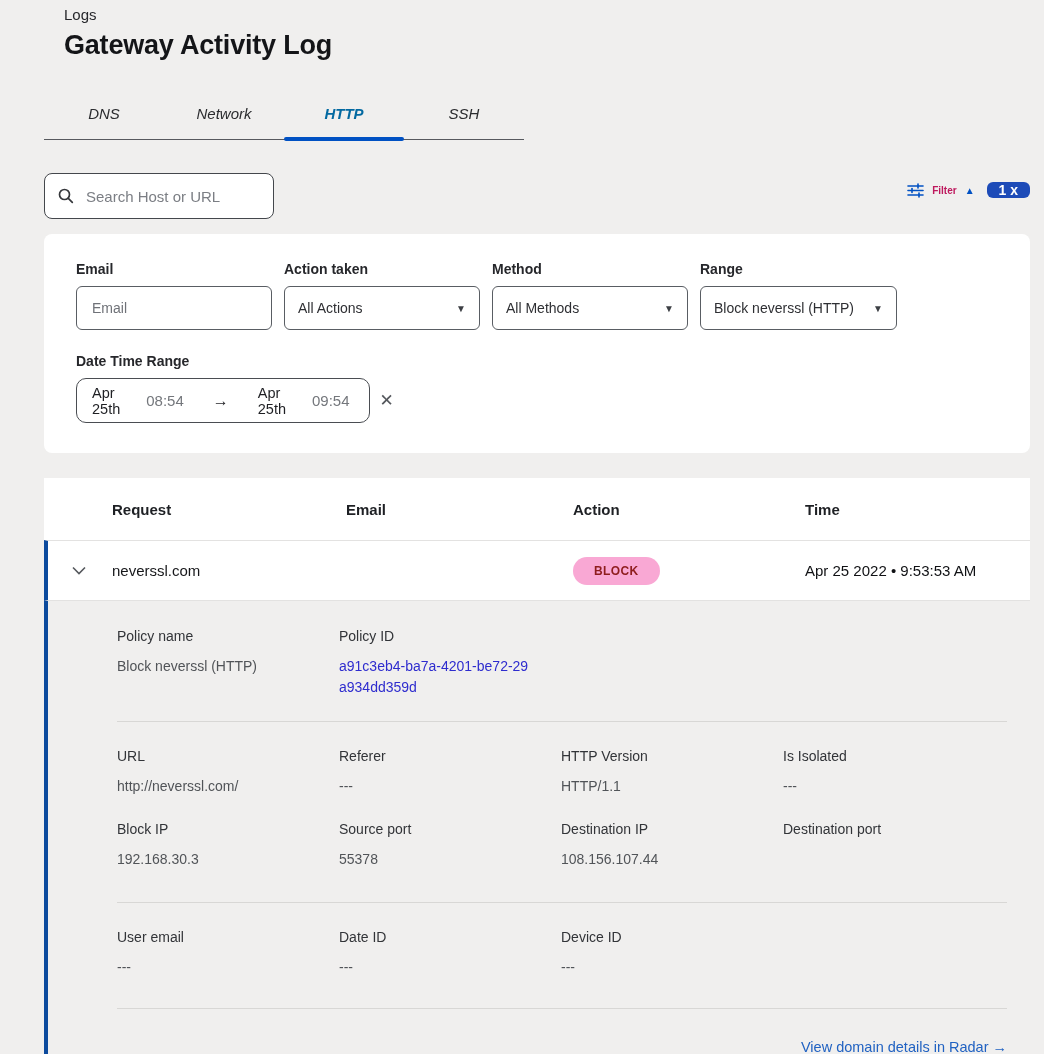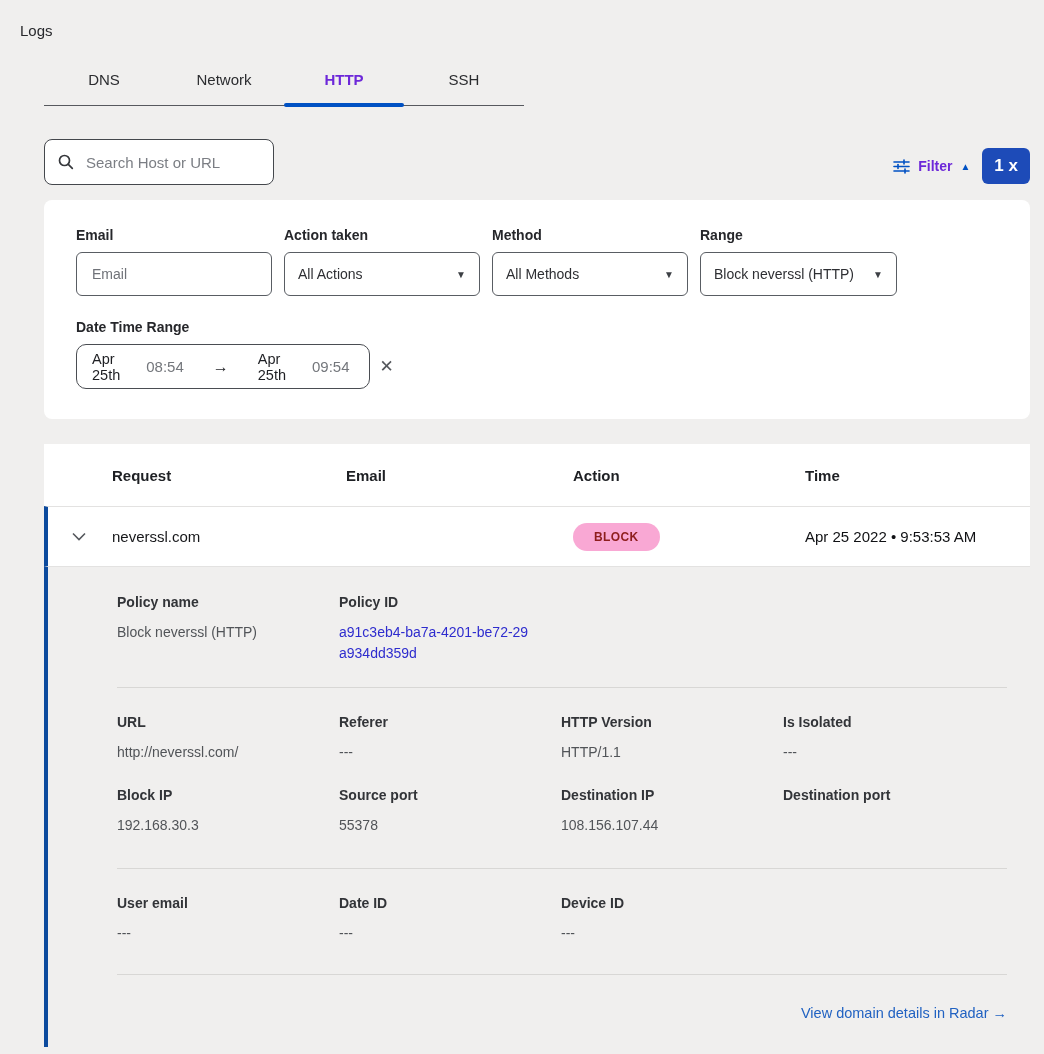--- a/index.html
+++ b/index.html
@@ -4,39 +4,39 @@
 <style>
   * { box-sizing: border-box; }
   html,body { margin:0; padding:0; }
   body {
     width:1044px; height:1054px; overflow:hidden;
     background:#f0efee; color:#1f2023;
     font-family:"Liberation Sans", sans-serif;
   }
 
   
-  .page-head { padding:6px 0 0 20px;margin-top:16px; }
+  .page-head { padding:6px 0 0 64px; }
   .breadcrumb { font-size:15px; color:#27282c; }
   .page-title { margin:7px 0 0; font-size:27px; font-weight:700; color:#141518; letter-spacing:-0.2px; }
 
   
-  .tabs { margin:24px 0 0 44px; width:480px; display:flex; border-bottom:1px solid #57595e; }
+  .tabs { margin:36px 0 0 44px; width:480px; display:flex; border-bottom:1px solid #57595e;font-style:italic; }
   .tab { width:120px; text-align:center; font-size:15px; padding:8px 0 17px; color:#2b2c2f; position:relative; cursor:pointer; }
-  .tab.active { color:#6d28d9; font-weight:700; }
+  .tab.active { color:#0369a1; font-weight:700; }
   .tab.active::after { content:""; position:absolute; left:0; right:0; bottom:-2px; height:4px; background:#0051c3; border-radius:2px; }
 
   
   .toolbar { position:relative; height:46px; margin-top:33px; }
   .search-box { position:absolute; left:44px; top:0; width:230px; height:46px; background:#fff; border:1px solid #44474c; border-radius:8px; display:flex; align-items:center; padding:0 13px; }
   .search-box input { flex:1; border:none; outline:none; background:transparent; font-size:15px; color:#2c2d30; margin-left:10px; font-family:Liberation Sans, sans-serif; }
   .search-box input::placeholder { color:#7b7e84; }
   .filter-controls { position:absolute; right:14px; top:9px; display:flex; align-items:center; gap:8px; cursor:pointer; }
-  .filter-label { color:#6d28d9; font-weight:700; font-size:14px; }
+  .filter-label { color:#be185d; font-weight:700; font-size:10px; }
   .caret-up { color:#0051c3; font-size:10px; margin-right:4px; }
-  .count-badge { background:#1d4bb8; color:#fff; font-size:17px; font-weight:700; padding:8px 12px; border-radius:6px; }
+  .count-badge { background:#1d4bb8; color:#fff; font-size:14px; font-weight:700; padding:0 12px; border-radius:6px; }
 
   
   .filter-panel { margin:15px 0 0 44px; width:986px; background:#fff; border-radius:8px; padding:27px 32px 30px; }
   .filter-grid { display:grid; grid-template-columns:196px 196px 196px 197px; column-gap:12px; }
   .f-label { display:block; font-size:14px; font-weight:700; color:#26272b; margin-bottom:9px; }
   .text-input, .select-box {
     height:44px; width:100%; border:1px solid #595d63; border-radius:6px; background:#fff;
     display:flex; align-items:center; justify-content:space-between; padding:0 13px; font-size:14px; color:#2e2f33;
   }
   .text-input input { border:none; outline:none; width:100%; font-size:14px; color:#2e2f33; background:transparent; font-family:"Liberation Sans",sans-serif; }
@@ -53,36 +53,37 @@
   .table-card { margin:25px 0 0 44px; width:986px; background:#fff; }
   .t-head { display:grid; grid-template-columns:68px 234px 227px 232px 225px; height:62px; align-items:center; font-size:15px; font-weight:700; color:#1e2024; }
   .t-row { display:grid; grid-template-columns:64px 234px 227px 232px 225px; height:60px; align-items:center; border-top:1px solid #e3e2e1; border-left:4px solid #0c4a9d; font-size:15px; color:#16171a; background:#fff; }
   .chev-cell { padding-left:24px; display:flex; align-items:center; cursor:pointer; }
   .badge-block { display:inline-block; background:#f9a8d4; color:#8e1d1d; font-weight:700; font-size:12px; letter-spacing:0.4px; padding:7px 21px; border-radius:14px; }
   .time-cell { color:#101114; }
 
   
   .expanded { border-left:4px solid #0c4a9d; border-top:1px solid #e3e2e1; background:#f0efee; height:481px; padding:27px 23px 0 69px; }
   .detail-grid { display:grid; grid-template-columns:222px 222px 222px auto; }
-  .d-label { font-size:14px; font-weight:700; color:#323438; }
+  .d-label { font-size:14px; font-weight:400; color:#323438; }
   .d-value { font-size:14px; color:#515458; margin-top:12px; line-height:21px; }
   .link-indigo { color:#2e2cce; cursor:pointer; }
   .policy-id-value { width:196px; word-break:break-all; }
   .divider { border:none; border-top:1px solid #d8d7d5; margin:0; }
   .pad-row-a { padding:26px 0 0; }
   .pad-row-b { padding:24px 0 32px; }
   .pad-user { padding:26px 0 30px; }
   .radar-row { padding-top:29px; text-align:right; }
   .radar-link { color:#2162c2; font-size:14.5px; cursor:pointer; text-decoration:none; }
 </style>
 </head>
 <body>
 
 <div class="page-head">
   <div class="breadcrumb">Logs</div>
+  <h1 class="page-title">Gateway Activity Log</h1>
 </div>
 
 <div class="tabs">
   <div class="tab">DNS</div>
   <div class="tab">Network</div>
   <div class="tab active">HTTP</div>
   <div class="tab">SSH</div>
 </div>
 
 <div class="toolbar">

